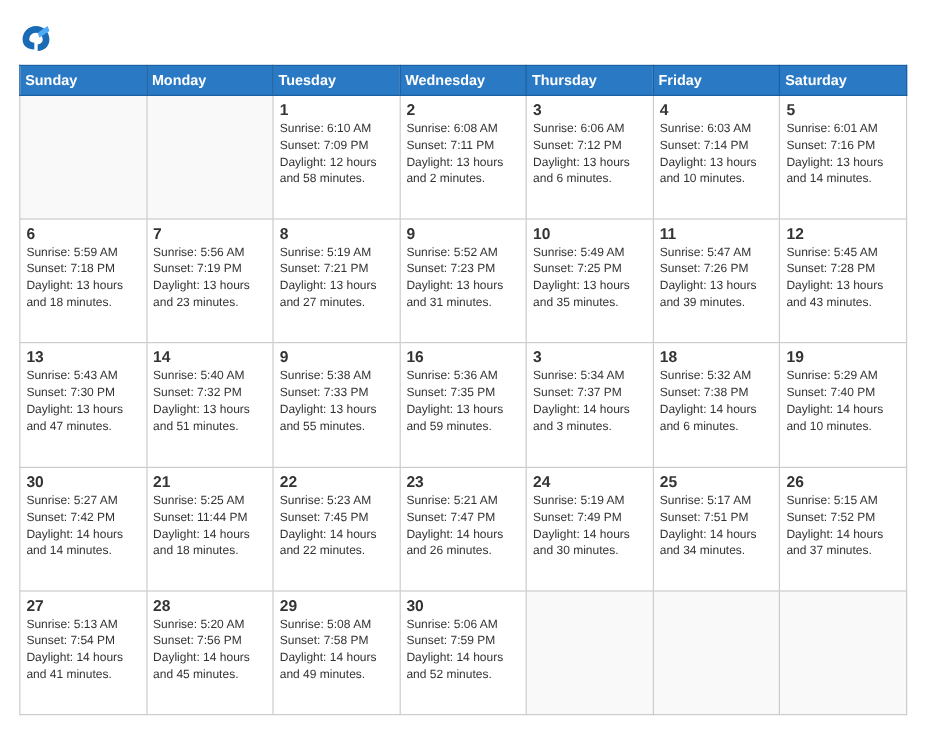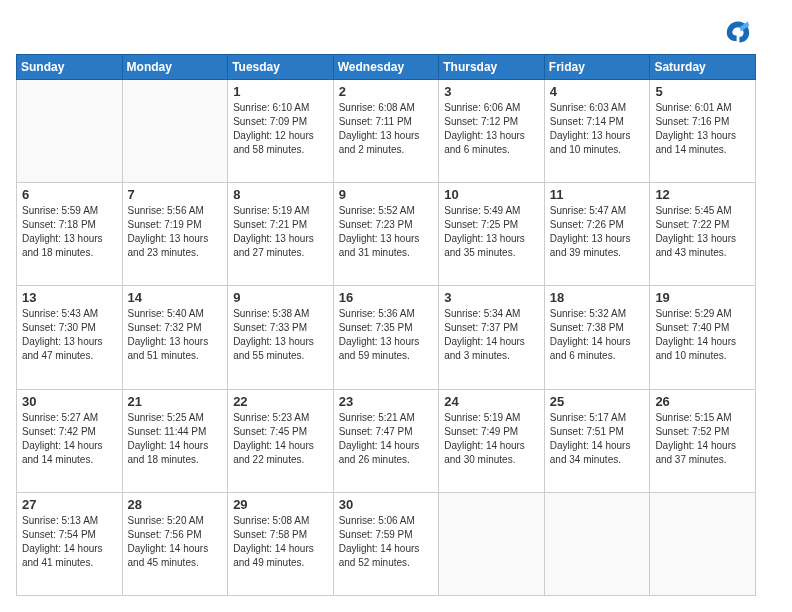--- a/index.html
+++ b/index.html
@@ -9,21 +9,20 @@
       font-family: Arial, sans-serif;
       background: #fff;
       overflow: hidden;
     }
     .page {
       width: 772px;
       height: 612px;
       padding: 16px;
       display: flex;
       flex-direction: column;
-      align-items: flex-end;
     }
     .header {
       display: flex;
       justify-content: space-between;
       align-items: flex-start;
       margin-bottom: 10px;
     }
     .logo {
       display: flex;
       align-items: center;
@@ -205,21 +204,21 @@
           <td>
             <span class="day-num">11</span>
             <div class="day-info">Sunrise: 5:47 AM
 Sunset: 7:26 PM
 Daylight: 13 hours
 and 39 minutes.</div>
           </td>
           <td>
             <span class="day-num">12</span>
             <div class="day-info">Sunrise: 5:45 AM
-Sunset: 7:22 PM
+Sunset: 7:28 PM
 Daylight: 13 hours
 and 43 minutes.</div>
           </td>
         </tr>
         <tr>
           <td>
             <span class="day-num">13</span>
             <div class="day-info">Sunrise: 5:43 AM
 Sunset: 7:30 PM
 Daylight: 13 hours

